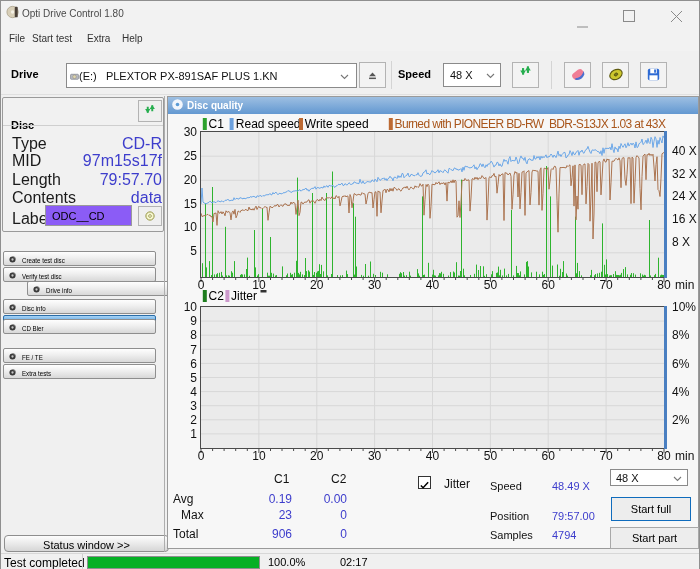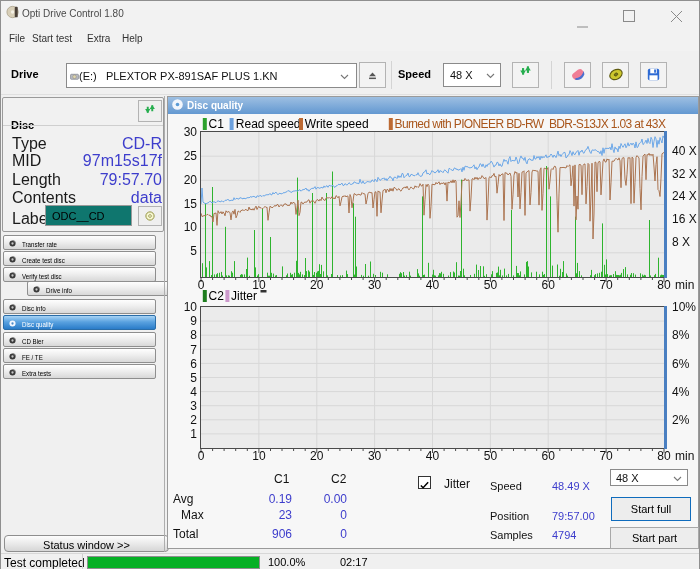--- a/index.html
+++ b/index.html
@@ -150,37 +150,27 @@
   <div style="position:absolute;left:0;top:27px;width:100%;height:1px;background:#cfcfcf;"></div>
   <div class="drow" style="top:37px;">Type</div>
       <div class="dval" style="top:37px;">CD-R</div>
   <div class="drow" style="top:54px;">MID</div>
       <div class="dval" style="top:54px;">97m15s17f</div>
   <div class="drow" style="top:73px;">Length</div>
       <div class="dval" style="top:73px;">79:57.70</div>
   <div class="drow" style="top:91px;">Contents</div>
       <div class="dval" style="top:91px;">data</div>
   <div class="drow" style="top:112px;">Label</div>
-  <div style="position:absolute;left:42px;top:107px;width:87px;height:21px;background:#0f766e;border:1px solid #9a9a9a;font-size:11px;color:#000;padding:4px 0 0 6px;">ODC__CD</div>
+  <div style="position:absolute;left:42px;top:107px;width:87px;height:21px;background:#8b5cf6;border:1px solid #9a9a9a;font-size:11px;color:#000;padding:4px 0 0 6px;">ODC__CD</div>
   <div class="tbtn" style="left:135px;top:108px;width:24px;height:20px;background:#efefef;"><svg width="12" height="12" viewBox="0 0 16 16" style="margin-top:3px;">
           <circle cx="8" cy="8" r="5.5" fill="#f6f6d0" stroke="#8a8a30" stroke-width="1.2"></circle>
           <circle cx="8" cy="8" r="1.8" fill="#fff" stroke="#8a8a30" stroke-width="1"></circle>
         </svg></div>
 </div>
 
-<div class="nav" style="top:234px;">
-      <span class="nico">
-        <svg width="7" height="7" viewBox="0 0 16 16">
-          <circle cx="8" cy="8" r="7" fill="#3a3a3a"></circle>
-          <circle cx="8" cy="8" r="2.6" fill="#c8c8c8"></circle>
-          <path d="M8 1 A7 7 0 0 1 15 8" stroke="#888" stroke-width="2" fill="none"></path>
-        </svg>
-      </span>
-      <span class="ntxt">Transfer rate</span>
-    </div>
 <div class="nav" style="top:250px;">
       <span class="nico">
         <svg width="7" height="7" viewBox="0 0 16 16">
           <circle cx="8" cy="8" r="7" fill="#3a3a3a"></circle>
           <circle cx="8" cy="8" r="2.6" fill="#c8c8c8"></circle>
           <path d="M8 1 A7 7 0 0 1 15 8" stroke="#888" stroke-width="2" fill="none"></path>
         </svg>
       </span>
       <span class="ntxt">Create test disc</span>
     </div>
@@ -216,21 +206,21 @@
     </div>
 <div class="nav sel" style="top:314px;">
       <span class="nico">
         <svg width="7" height="7" viewBox="0 0 16 16">
           <circle cx="8" cy="8" r="7" fill="#f4f8ff"></circle>
           <circle cx="8" cy="8" r="2.6" fill="#4d8cc8"></circle>
         </svg>
       </span>
       <span class="ntxt">Disc quality</span>
     </div>
-<div class="nav" style="top:331px;">
+<div class="nav" style="top:318px;">
       <span class="nico">
         <svg width="7" height="7" viewBox="0 0 16 16">
           <circle cx="8" cy="8" r="7" fill="#3a3a3a"></circle>
           <circle cx="8" cy="8" r="2.6" fill="#c8c8c8"></circle>
           <path d="M8 1 A7 7 0 0 1 15 8" stroke="#888" stroke-width="2" fill="none"></path>
         </svg>
       </span>
       <span class="ntxt">CD Bler</span>
     </div>
 <div class="nav" style="top:347px;">

